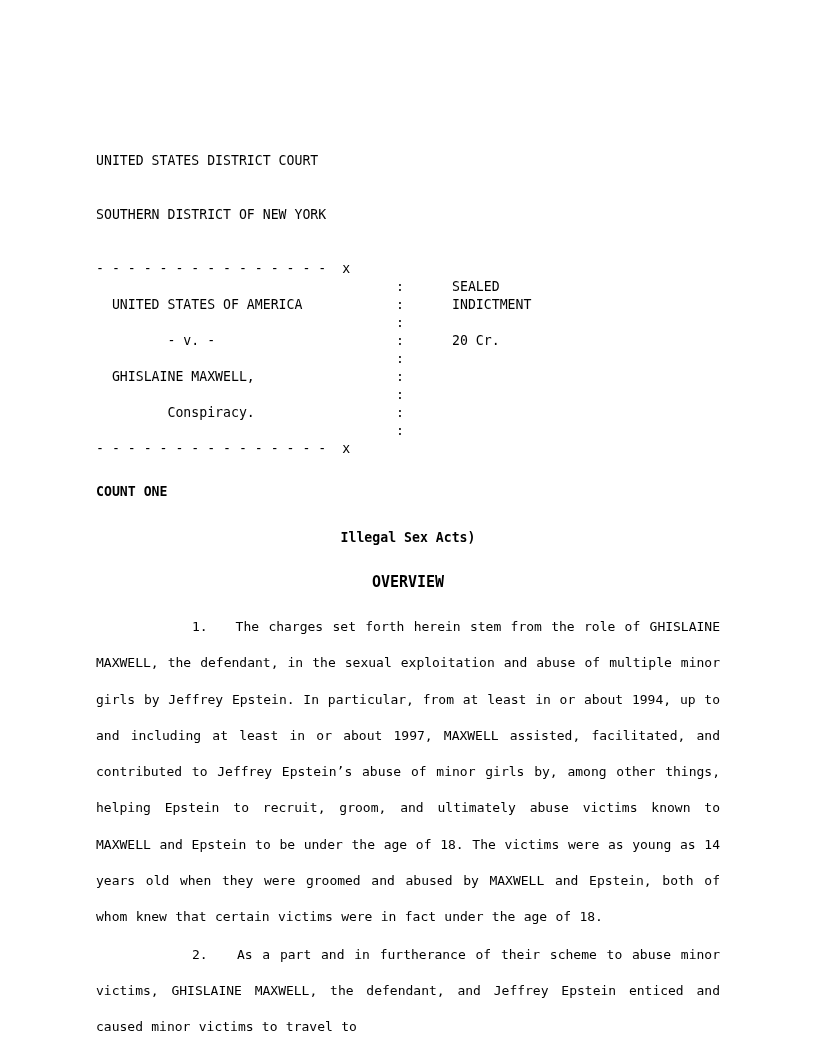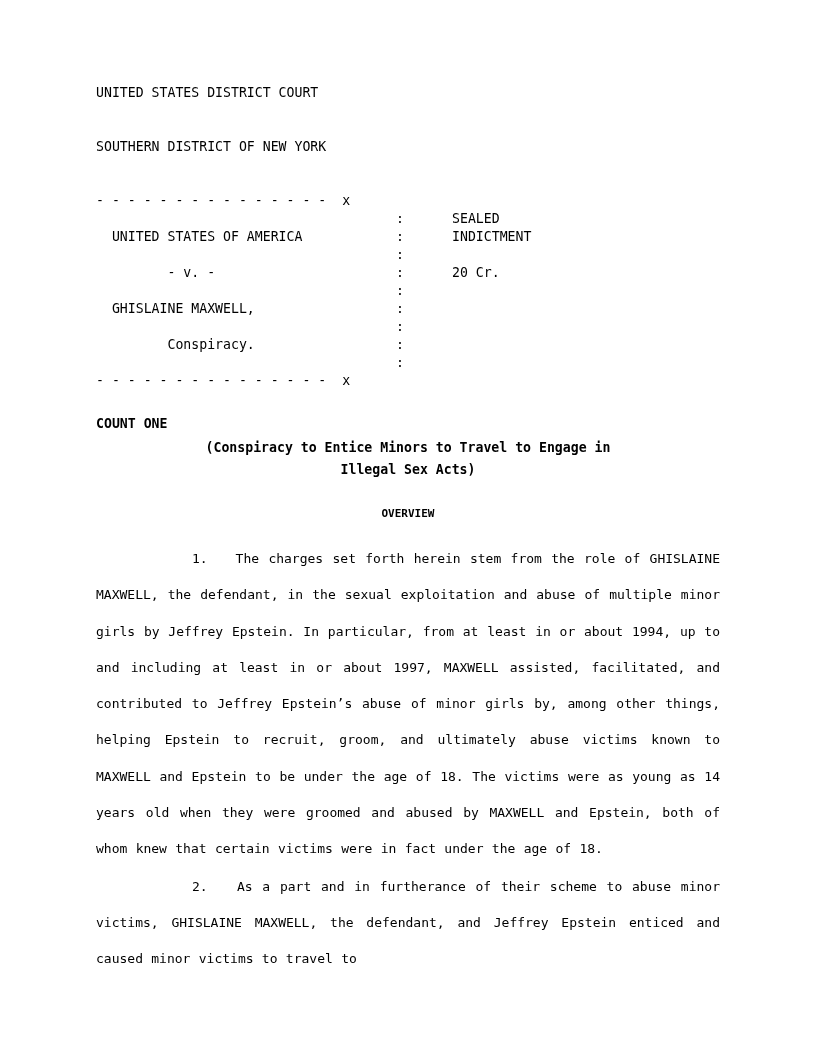--- a/index.html
+++ b/index.html
@@ -12,21 +12,21 @@
     height: 1056px;
     font-family: "DejaVu Sans Mono", "Liberation Mono", monospace;
     color: #000000;
     -webkit-font-smoothing: antialiased;
   }
   .page {
     position: relative;
     width: 816px;
     height: 1056px;
     box-sizing: border-box;
-    padding: 48px 96px 0 96px;
+    padding: 116px 96px 0 96px;
     font-size: 13.2px;
     line-height: 18px;
   }
   .caption {
     white-space: pre;
     font-size: 13.2px;
     line-height: 18px;
     letter-spacing: 0px;
   }
   .caption-table {
@@ -68,21 +68,21 @@
   .charges {
     margin-top: 17px;
     text-indent: 96px;
     font-size: 13.2px;
     line-height: 18px;
   }
   .overview {
     margin-top: 24px;
     text-align: center;
     font-weight: bold;
-    font-size: 11px;
+    font-size: 15px;
     line-height: 18px;
   }
   .para {
     margin-top: 18px;
     font-size: 13px;
     line-height: 36.3px;
     text-align: justify;
     text-indent: 96px;
     word-spacing: 0.5px;
   }
@@ -150,21 +150,21 @@
       <td class="col-right">&nbsp;</td>
     </tr>
   </tbody>
     </table>
 
   <div class="rule">- - - - - - - - - - - - - - -  x</div>
 
   <div class="count-title"><span class="u">COUNT ONE</span></div>
 
   <div class="count-sub">
-    <span>(Conspiracy to Entice Minors to Travel to Engage in</span><br>
+    <br>
     <span>Illegal Sex Acts)</span>
   </div>
 
 
   <div class="overview"><span class="u">OVERVIEW</span></div>
 
   <div class="para"><span>1.</span>&nbsp;&nbsp;&nbsp;<span>The charges set forth herein stem from the role of GHISLAINE MAXWELL, the defendant, in the sexual exploitation and abuse of multiple minor girls by Jeffrey Epstein.  In particular, from at least in or about 1994, up to and including at least in or about 1997, MAXWELL assisted, facilitated, and contributed to Jeffrey Epstein’s abuse of minor girls by, among other things, helping Epstein to recruit, groom, and ultimately abuse victims known to MAXWELL and Epstein to be under the age of 18.  The victims were as young as 14 years old when they were groomed and abused by MAXWELL and Epstein, both of whom knew that certain victims were in fact under the age of 18.</span></div>
 
   <div class="para second"><span>2.</span>&nbsp;&nbsp;&nbsp;<span>As a part and in furtherance of their scheme to abuse minor victims, GHISLAINE MAXWELL, the defendant, and Jeffrey Epstein enticed and caused minor victims to travel to</span></div>
 

